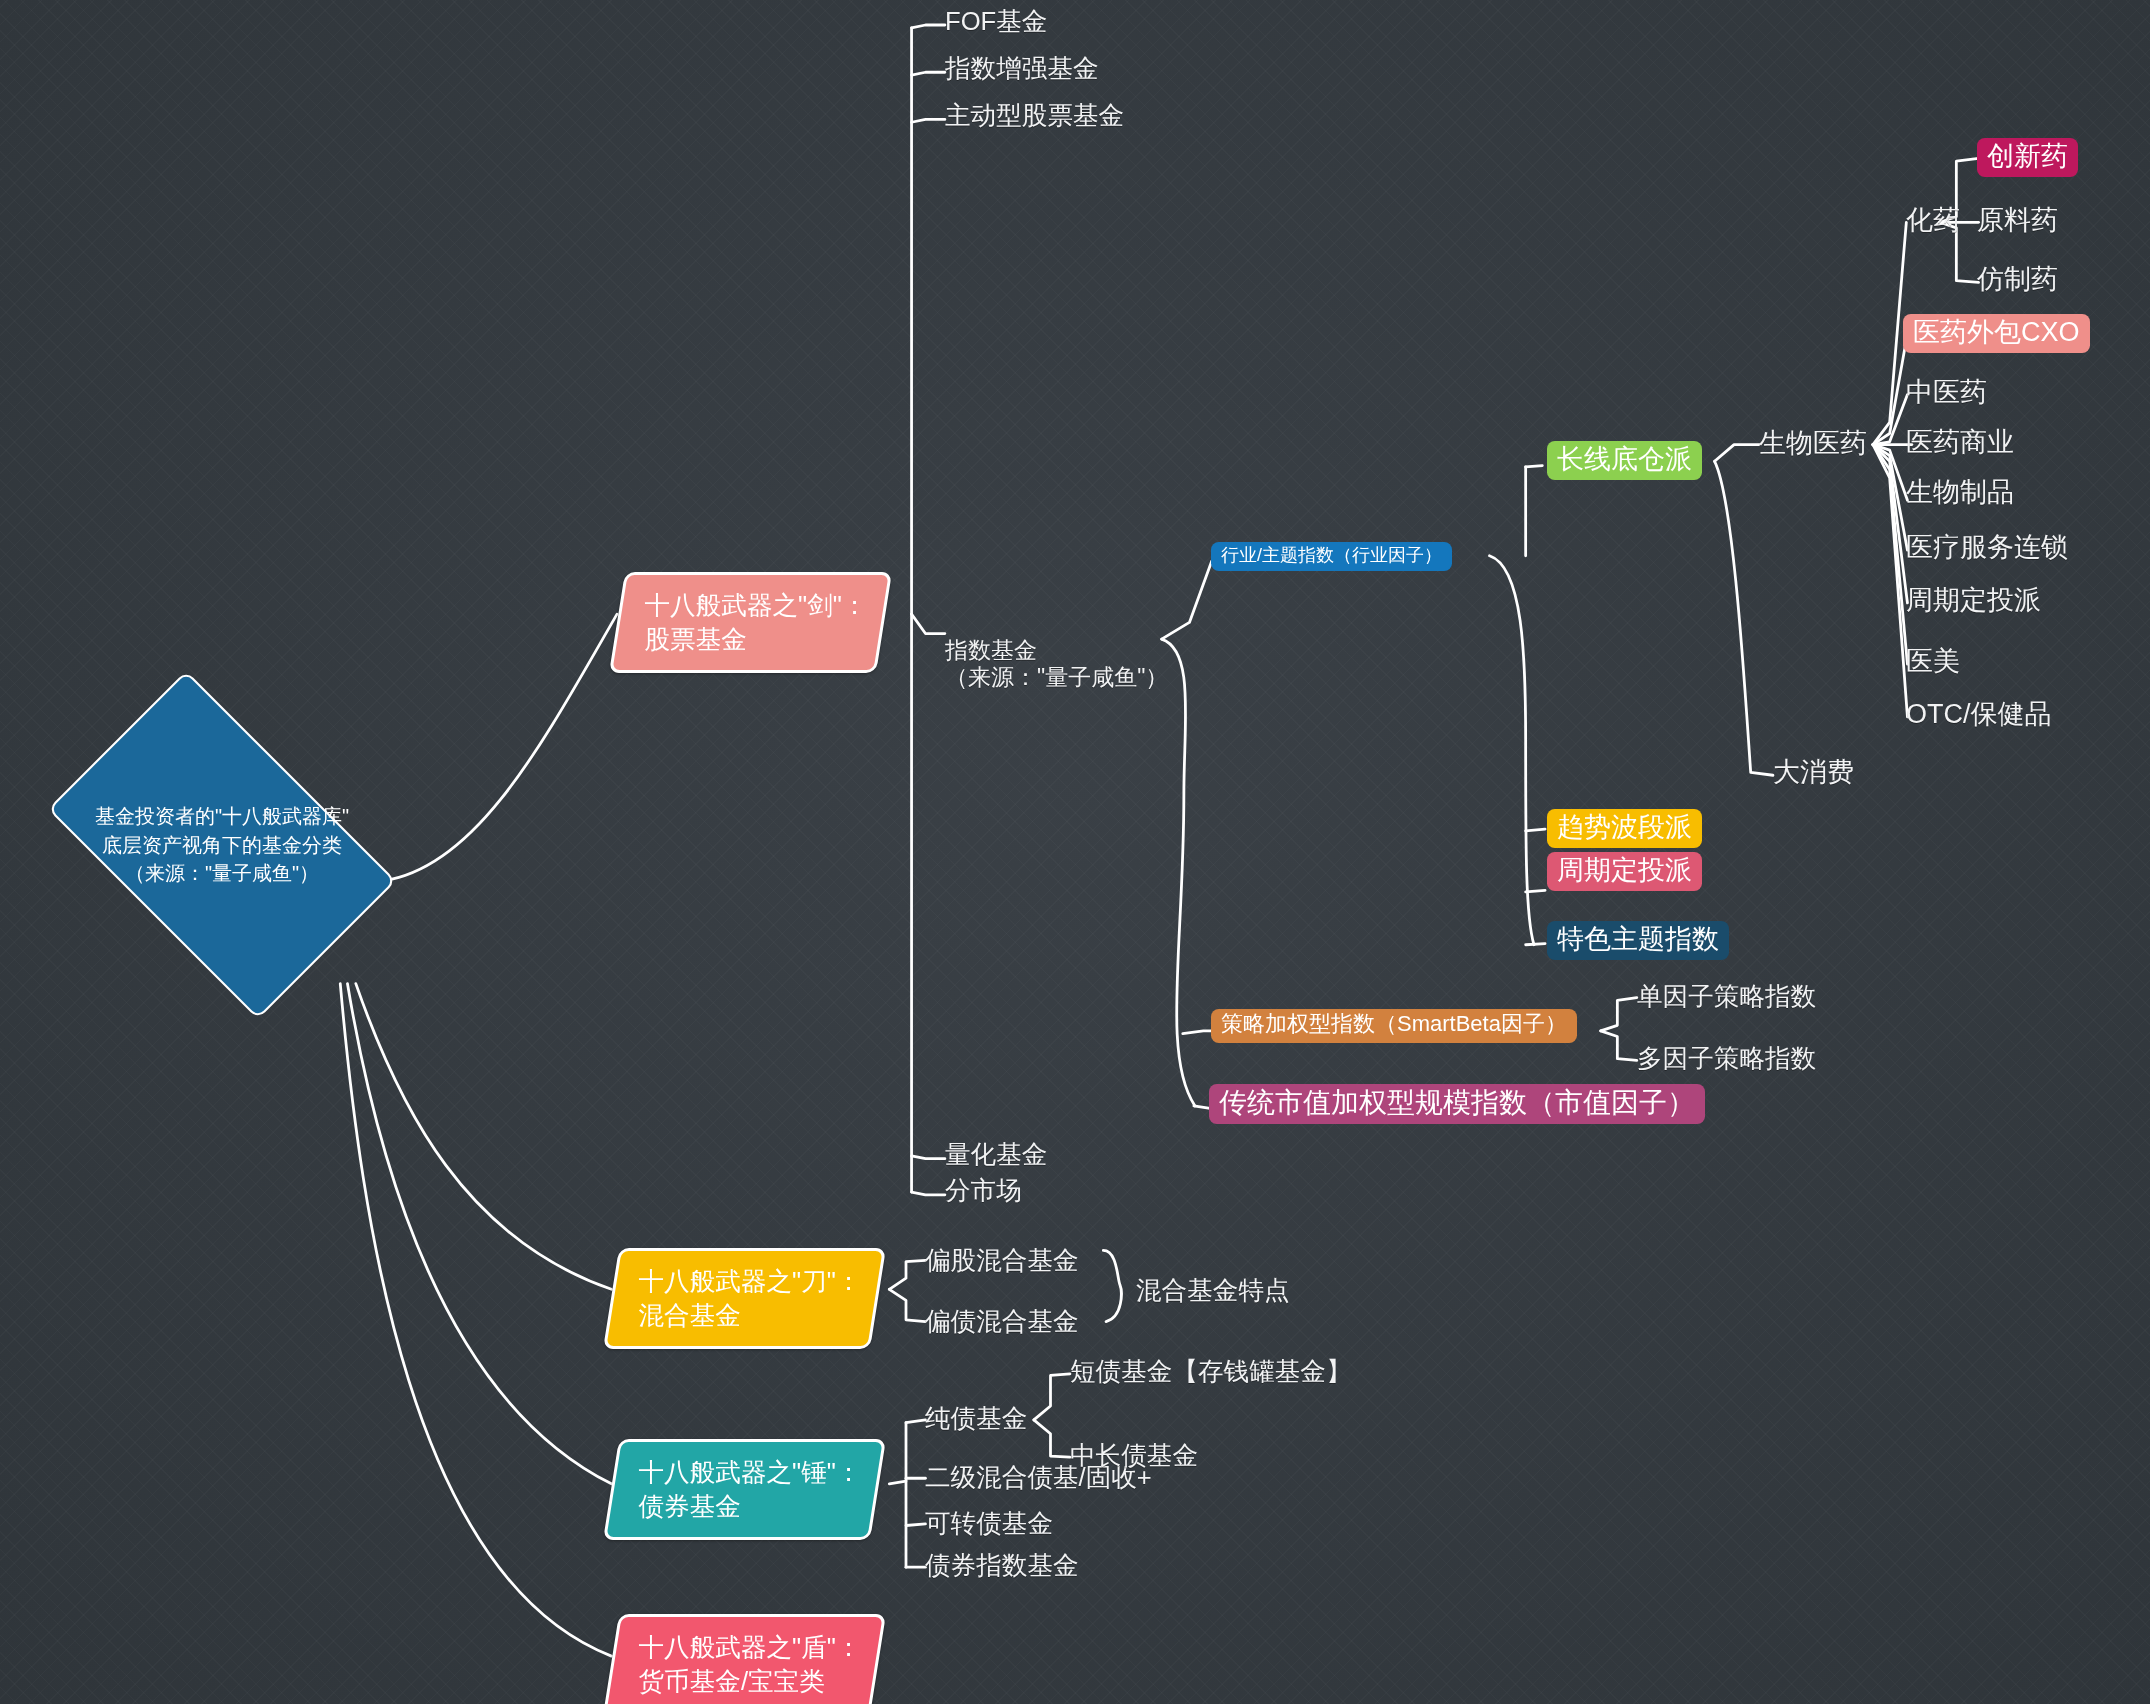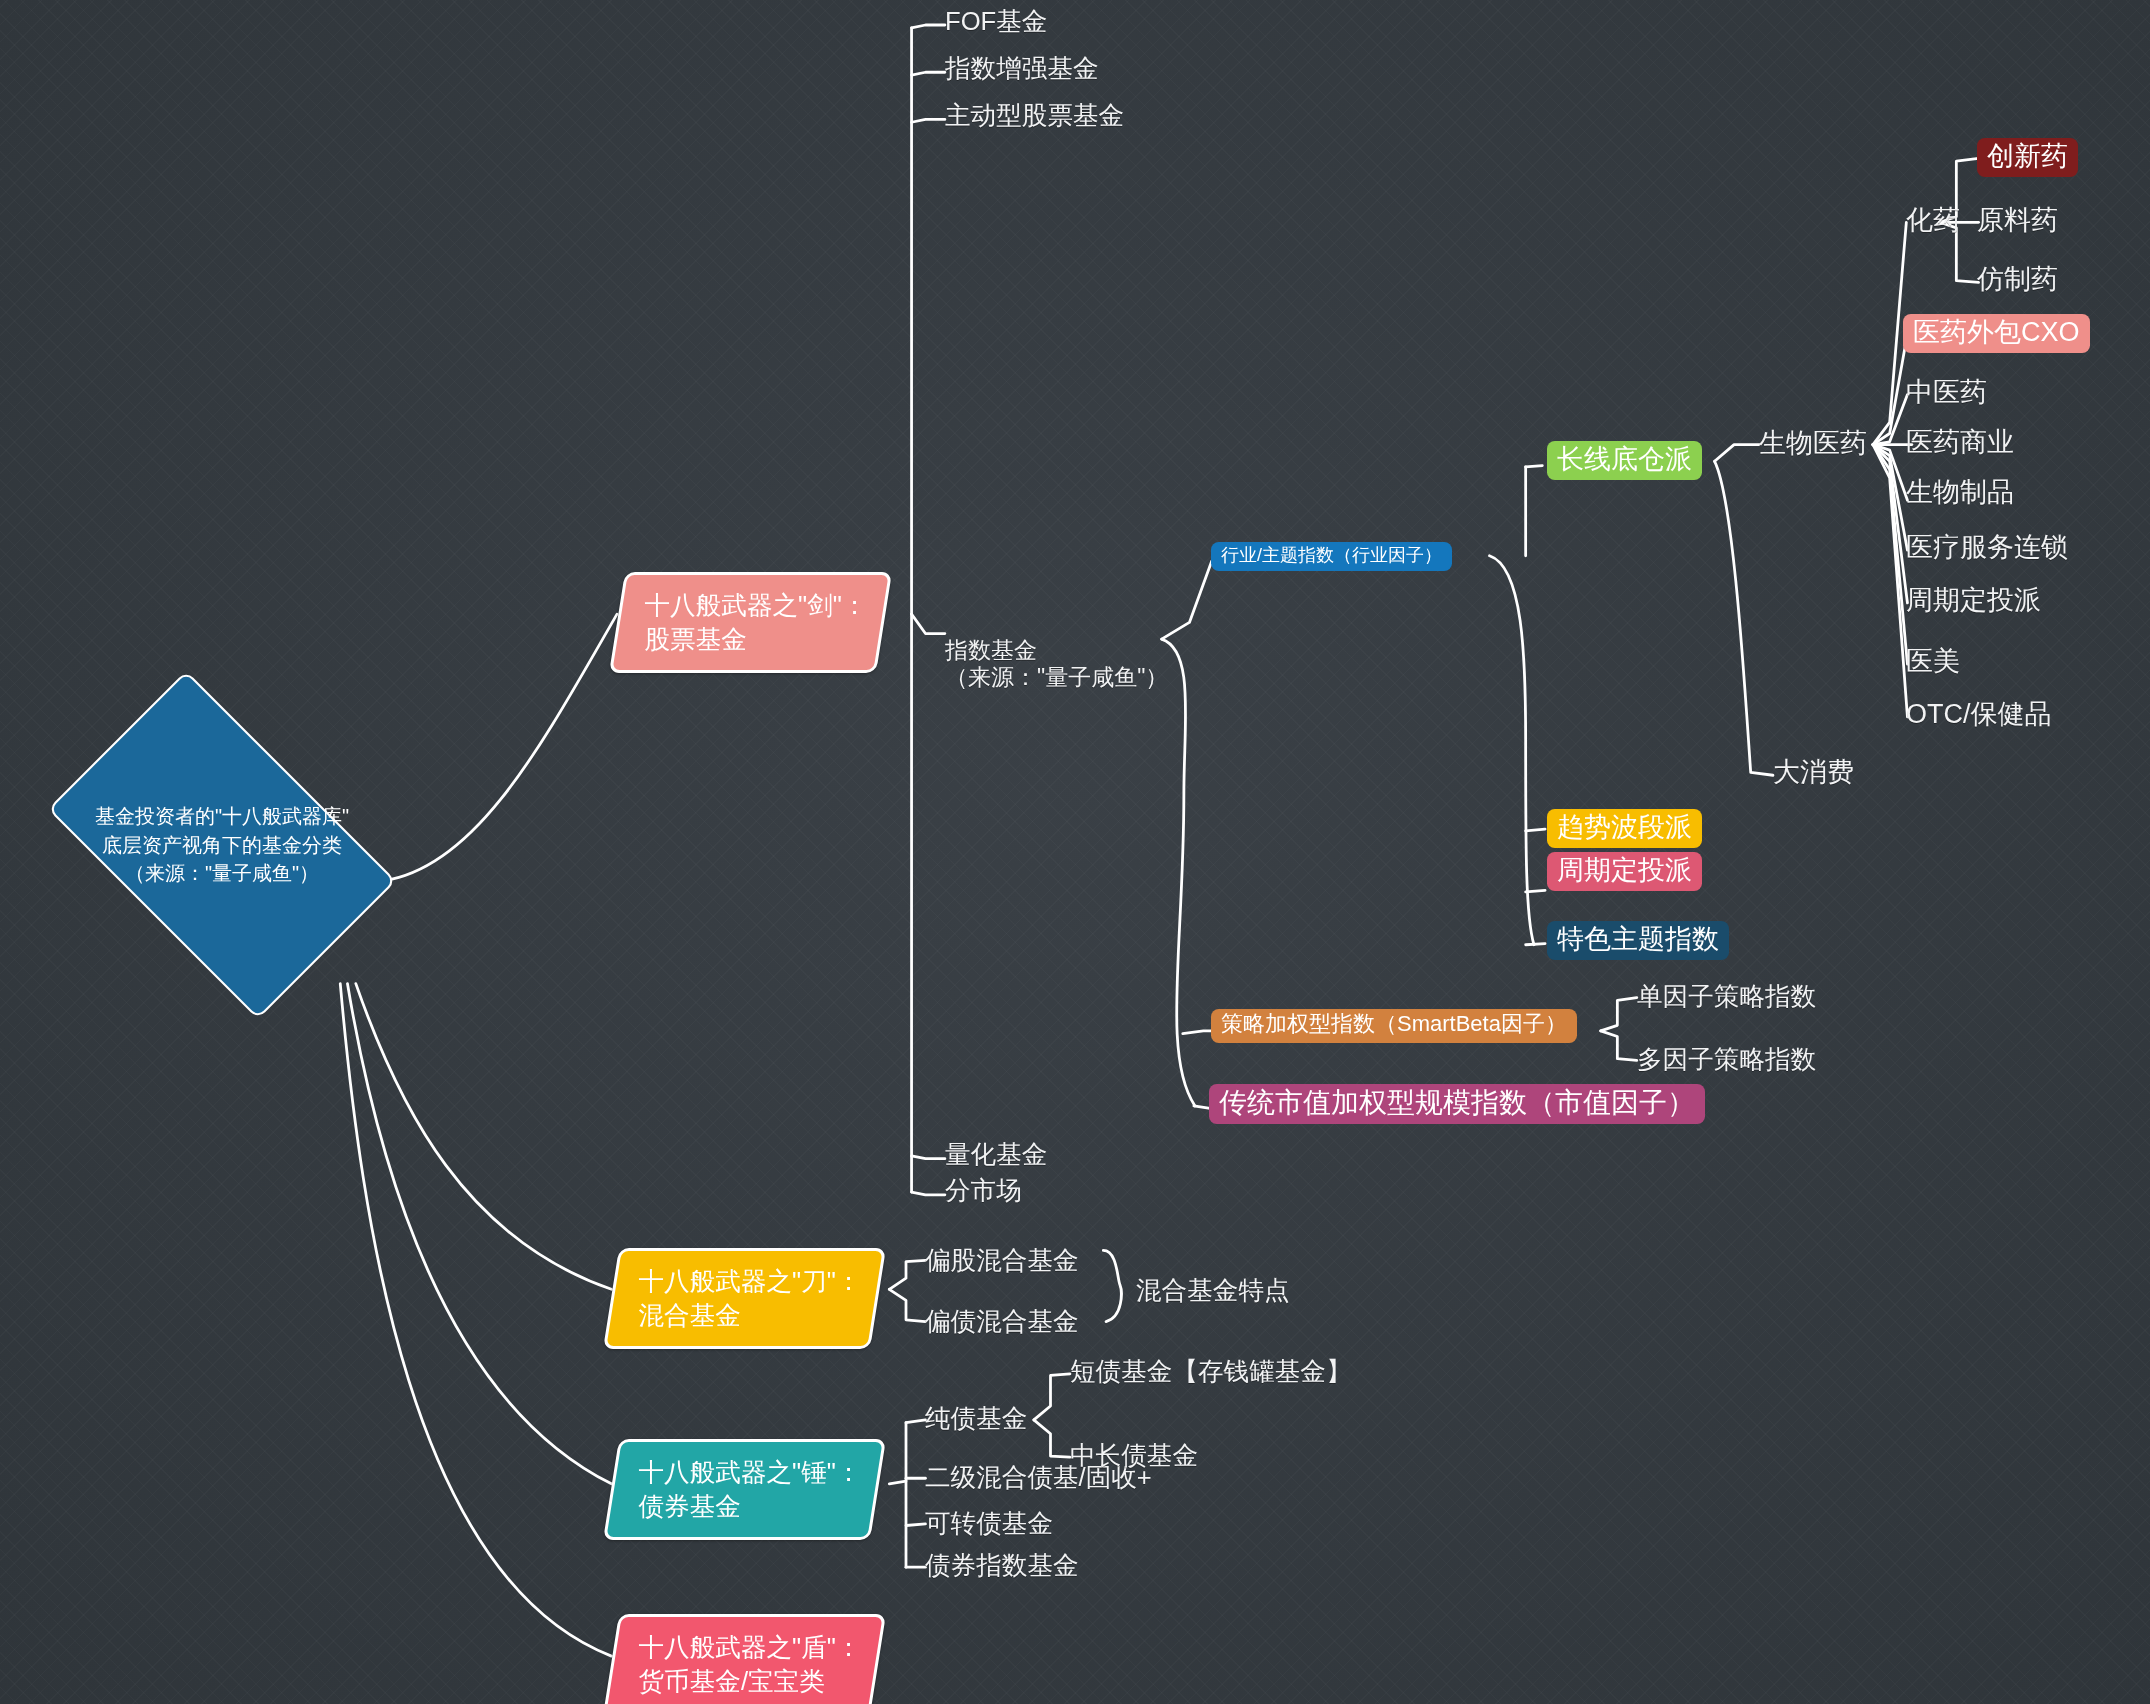--- a/index.html
+++ b/index.html
@@ -195,26 +195,26 @@
   <div class="node txt s-48" style="left:1906px;top:205px;">化药</div>
   <div class="node chip" style="left:1903px;top:314px;background:#ef8f8a;font-size:27px;">医药外包CXO</div>
   <div class="node txt s-48" style="left:1906px;top:377px;">中医药</div>
   <div class="node txt s-48" style="left:1906px;top:427px;">医药商业</div>
   <div class="node txt s-48" style="left:1906px;top:477px;">生物制品</div>
   <div class="node txt s-48" style="left:1906px;top:532px;">医疗服务连锁</div>
   <div class="node txt s-48" style="left:1906px;top:585px;">周期定投派</div>
   <div class="node txt s-48" style="left:1906px;top:646px;">医美</div>
   <div class="node txt s-48" style="left:1906px;top:699px;">OTC/保健品</div>
 
-  <div class="node chip" style="left:1977px;top:138px;background:#7f1d1d;font-size:27px;">创新药</div>
+  <div class="node chip" style="left:1977px;top:138px;background:#be185d;font-size:27px;">创新药</div>
   <div class="node txt s-48" style="left:1977px;top:205px;">原料药</div>
   <div class="node txt s-48" style="left:1977px;top:264px;">仿制药</div>
 
   <div class="node txt s-46" style="left:1637px;top:981px;">单因子策略指数</div>
-  <div class="node txt s-46" style="left:1637px;top:1044px;">多因子策略指数</div>
+  <div class="node txt s-46" style="left:1637px;top:1044px;font-family:Liberation Serif, serif;">多因子策略指数</div>
 
   <div class="node card" style="left:611px;top:1248px;width:267px;background:#f8bd00;">
     <div class="card-inner">十八般武器之"刀"：
 混合基金</div>
   </div>
   <div class="node txt s-46" style="left:925px;top:1245px;">偏股混合基金</div>
   <div class="node txt s-46" style="left:925px;top:1306px;">偏债混合基金</div>
   <div class="node txt s-46" style="left:1136px;top:1275px;">混合基金特点</div>
 
   <div class="node card" style="left:611px;top:1439px;width:267px;background:#22a6a6;">

